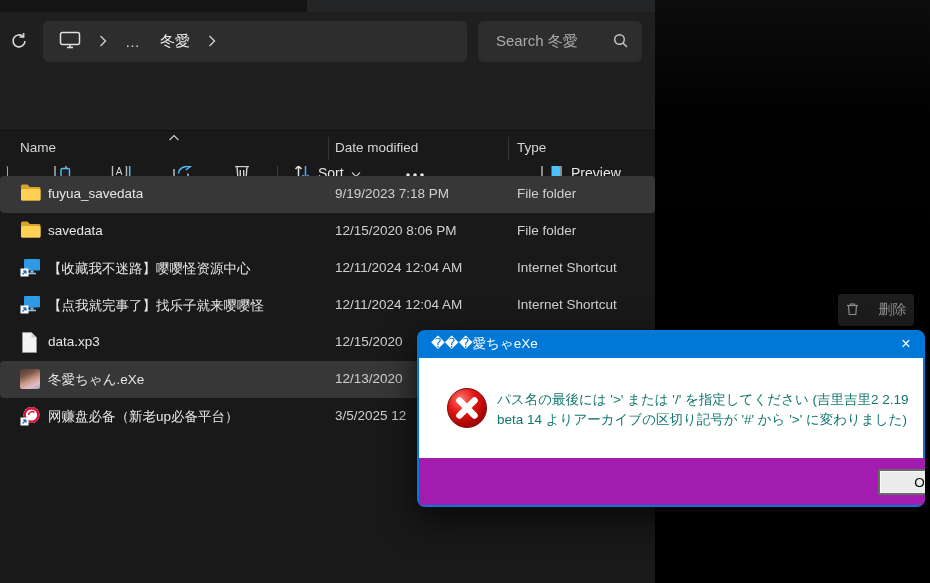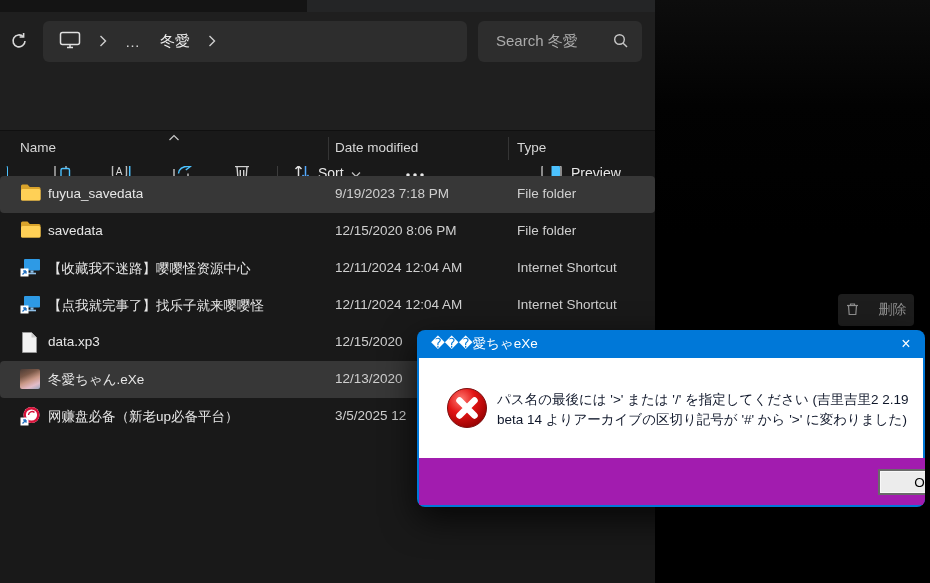--- a/index.html
+++ b/index.html
@@ -69,21 +69,21 @@
 
   
   #dialog { position:absolute; left:417px; top:330px; width:508px; height:177px;
     background:#0078d8; border-radius:8px; overflow:hidden; z-index:5;
     box-shadow:0 12px 34px rgba(0,0,0,.75); }
   .dlg-title { position:absolute; left:0; top:0; width:508px; height:28px;
     color:#fff; font-size:13.5px; line-height:28px; padding-left:14px; }
   .dlg-close { position:absolute; right:7px; top:3px; width:24px; height:22px;
     color:#fff; font-size:16px; line-height:22px; text-align:center; }
   .dlg-body { position:absolute; left:2px; top:28px; width:504px; height:130px; background:#fff; }
-  .dlg-msg { position:absolute; left:78px; top:32px; width:412px; color:#0f172a;
+  .dlg-msg { position:absolute; left:78px; top:32px; width:412px; color:#0f766e;
     font-size:13.5px; line-height:20px; }
   .dlg-msg span { display:block; }
   .err-icon { position:absolute; left:27px; top:29px; width:42px; height:42px; }
   .dlg-footer { position:absolute; left:2px; top:128px; width:564px; height:47px; background:#a21caf; }
   .ok-btn { position:absolute; right:13px; top:11px; width:92px; height:26px;
     background:#ececec; border:2px solid #6a6a6a; box-shadow:inset 0 0 0 1px #f8f8f8;
     color:#000; font-size:13.5px; display:flex; align-items:center; justify-content:center; }
 </style>
 </head>
 <body>

